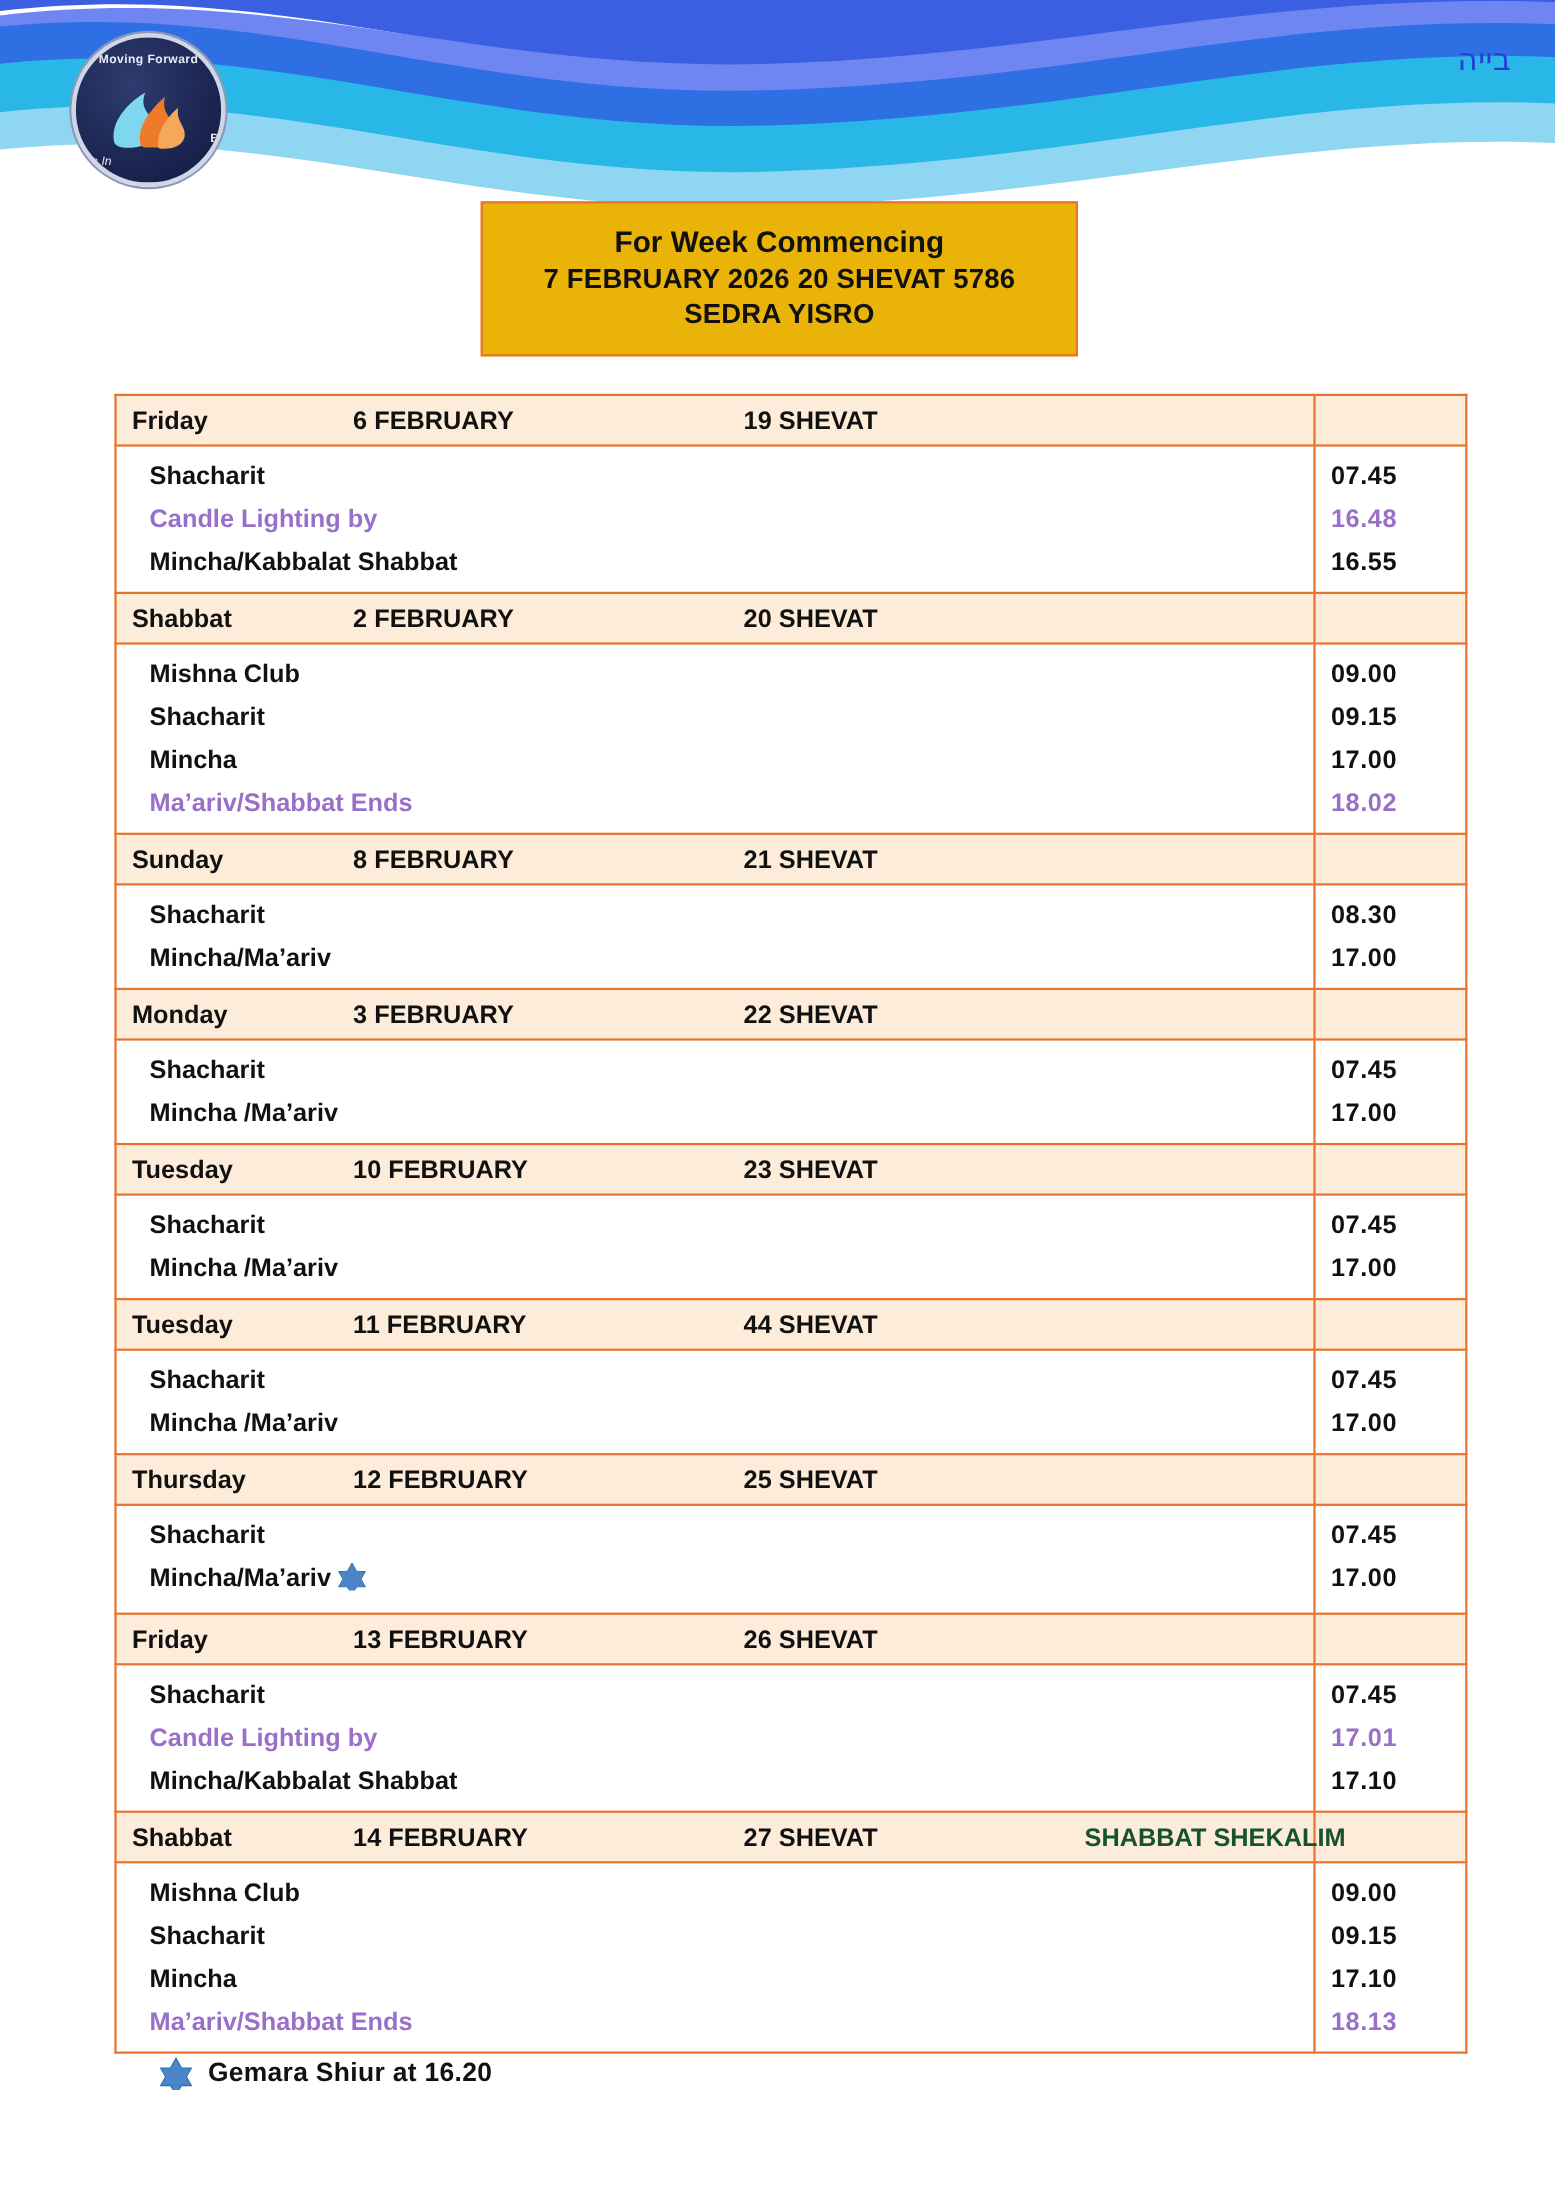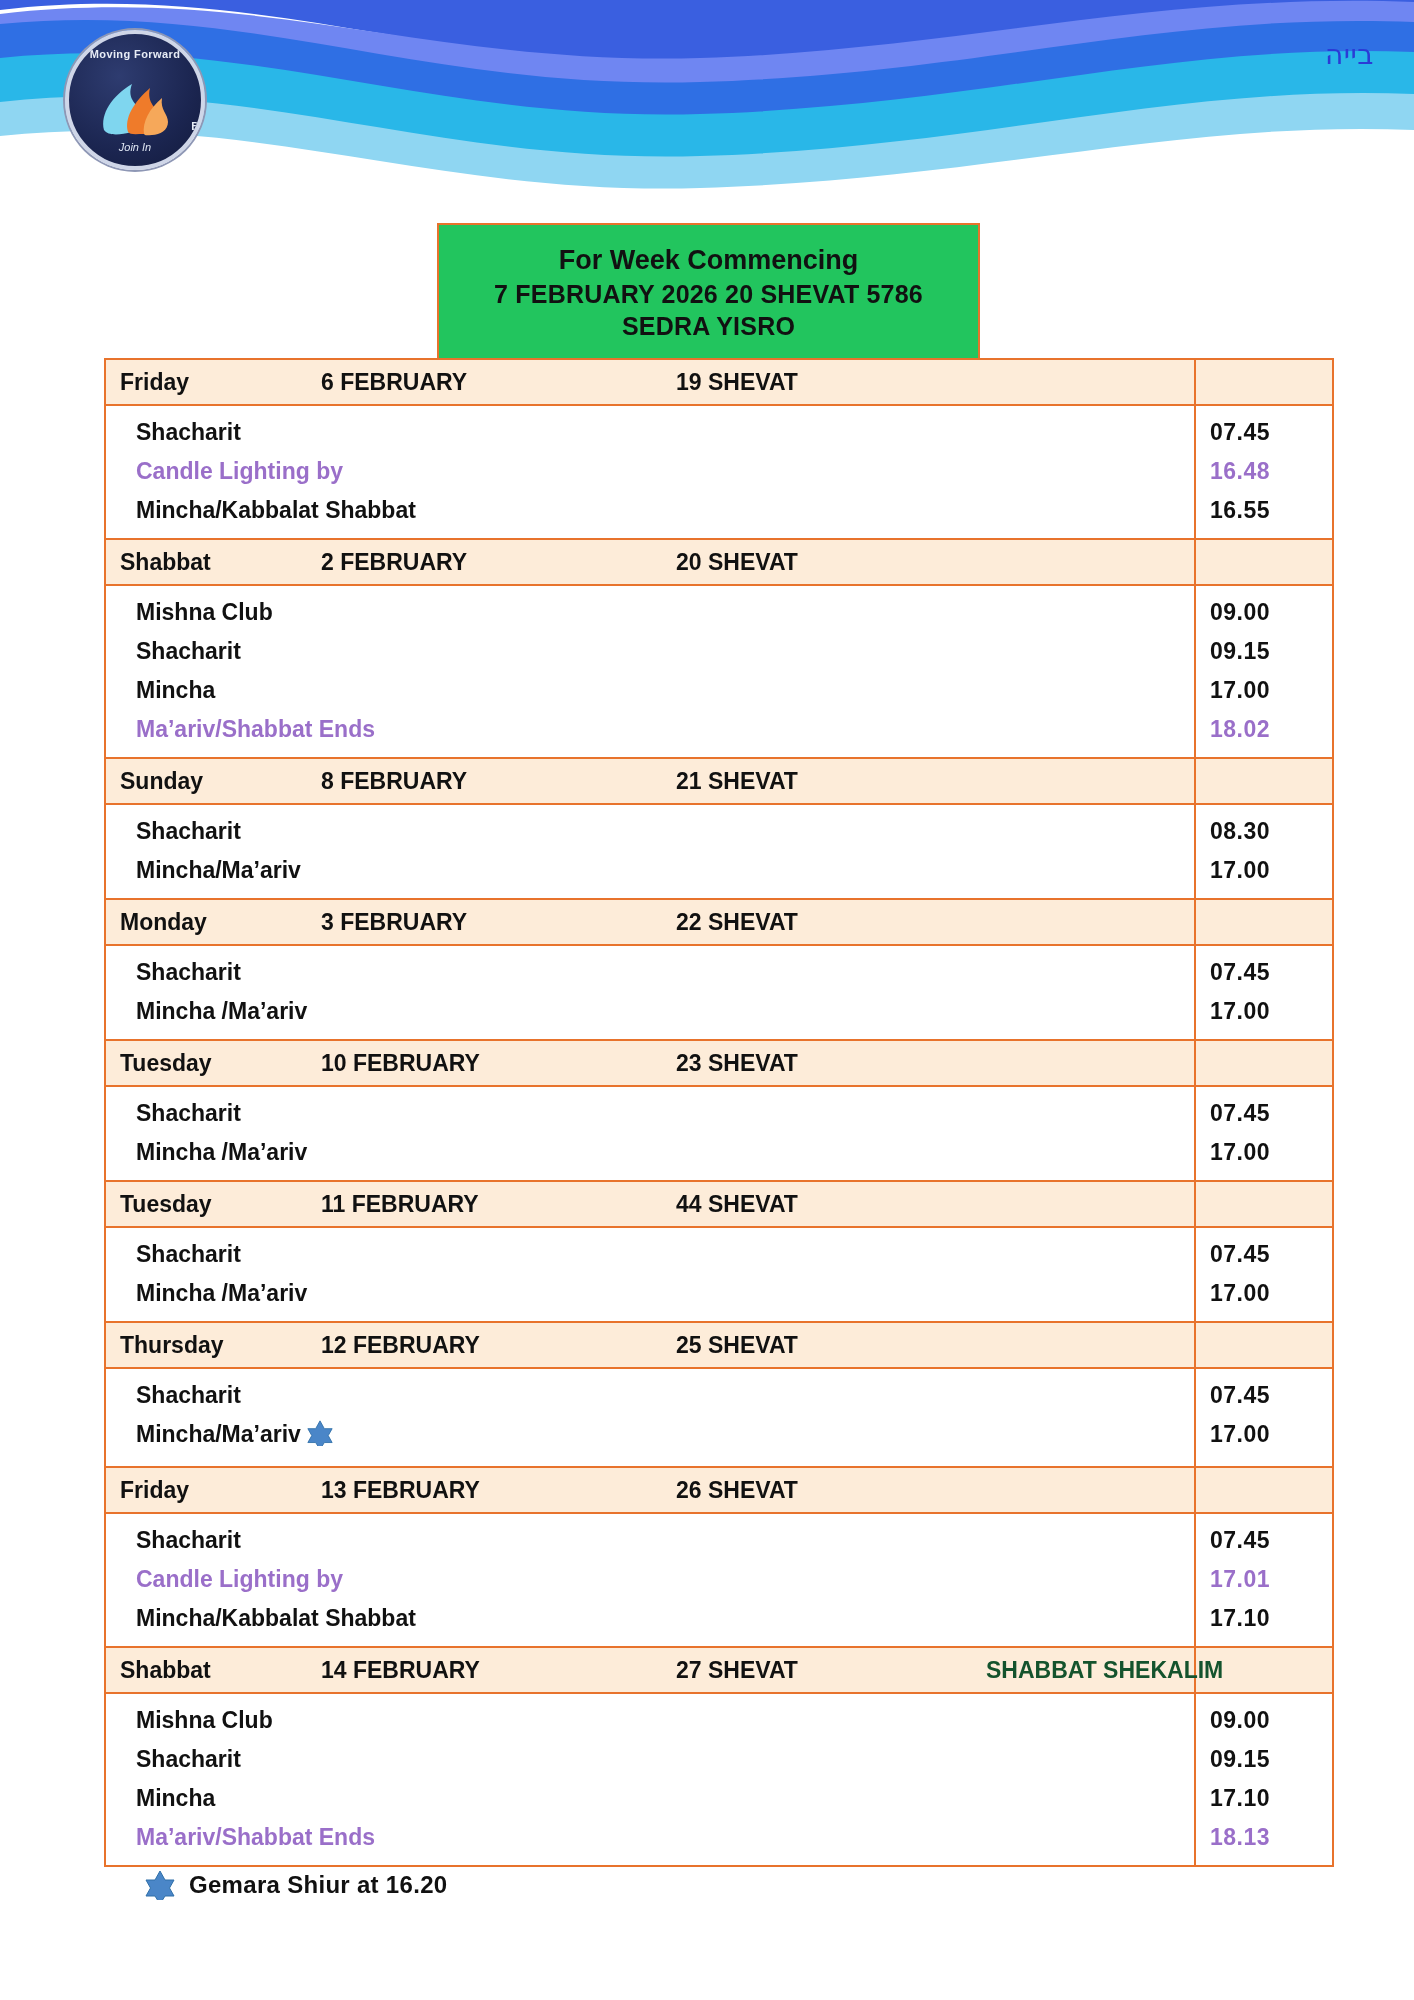--- a/index.html
+++ b/index.html
@@ -75,45 +75,43 @@
     font-size: 11px;
     font-weight: bold;
     letter-spacing: 1px;
     margin-left: 26px;
   }
   .logo-text-bottom {
     position: absolute;
     bottom: 13px;
     left: 0;
     width: 100%;
-    text-align: center;
     color: #dfe6f3;
     font-size: 11px;
     font-style: italic;
     margin-top: 24px;
   }
   .logo-flame {
     position: absolute;
     left: 50%;
     top: 46px;
     transform: translateX(-50%);
   }
 
   
   .title-box {
     position: absolute;
     top: 183px;
     left: 437px;
     width: 543px;
     border: 2px solid #e8732c;
-    background: #22c55e;
+    background: #eab308;
     box-sizing: border-box;
     padding: 18px 10px 20px 10px;
     text-align: center;
-    margin-top: 40px;
   }
   .title-line1 {
     font-size: 27px;
     font-weight: bold;
     color: #111111;
     line-height: 1.28;
   }
   .title-line2 {
     font-size: 25px;
     font-weight: bold;

